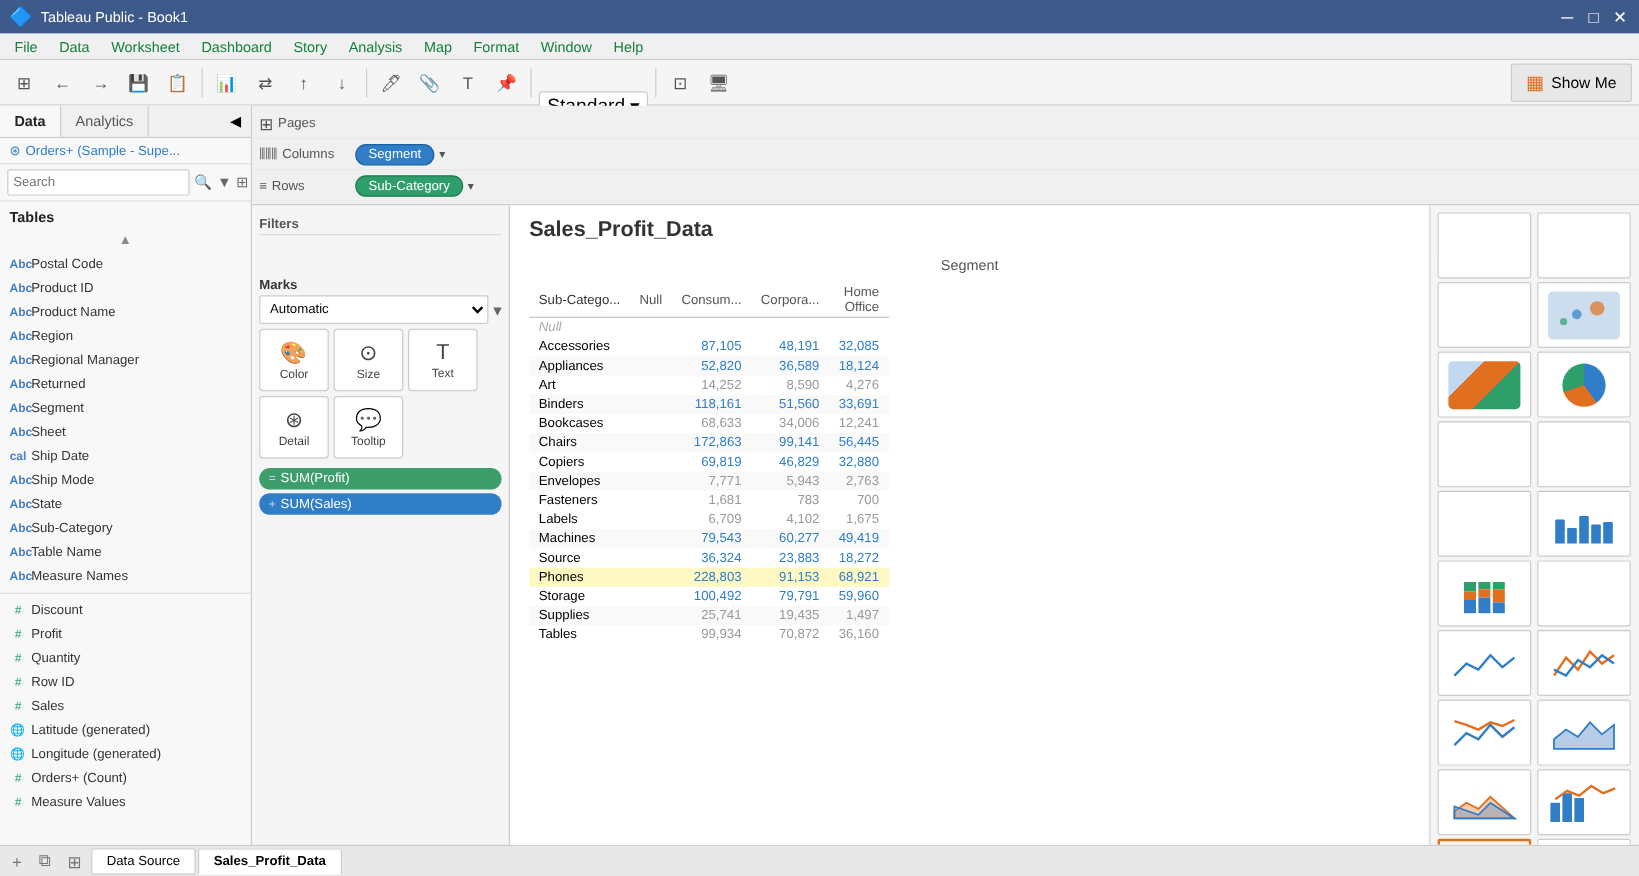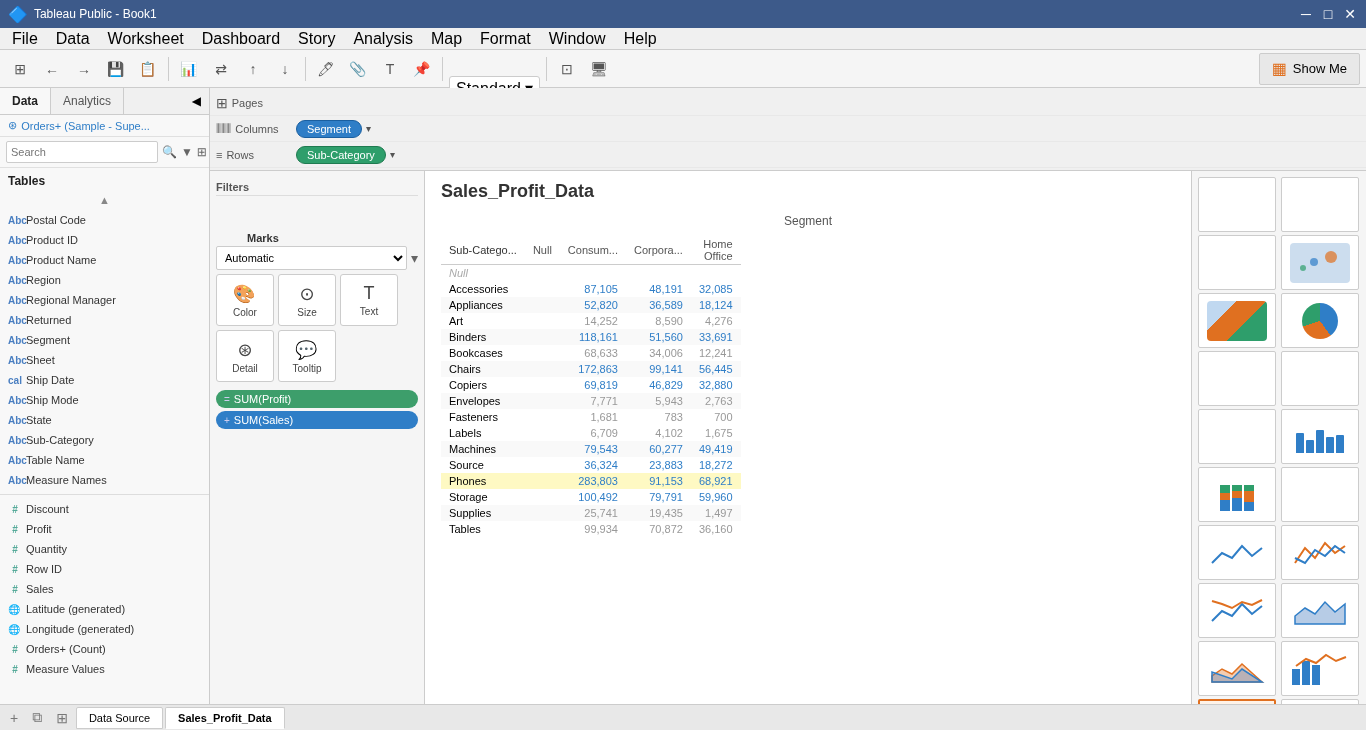--- a/index.html
+++ b/index.html
@@ -26,22 +26,22 @@
       height: 22px;
       display: flex;
       align-items: center;
       padding: 0 4px;
       border-bottom: 1px solid #ccc;
       gap: 2px;
     }
     .menu-item {
       padding: 2px 8px;
       cursor: pointer;
-      font-size: 16px;
-      color: #000000;
+      font-size: 12px;
+      color: #15803d;
     }
 
     
     .toolbar {
       background: #f5f5f5;
       height: 38px;
       display: flex;
       align-items: center;
       padding: 0 6px;
       border-bottom: 1px solid #ccc;
@@ -156,21 +156,21 @@
     .shelf-dropdown {
       margin-left: 4px; color: #555; font-size: 10px; cursor: pointer;
     }
 
     
     .middle-content {
       display: flex;
       flex: 1;
       overflow: hidden;
     }
-    .marks-header { font-size: 11px; color: #333; font-weight: bold; padding: 2px 0; margin-left: 31px; }
+    .marks-header { font-size: 11px; color: #333; font-weight: bold; padding: 2px 0; }
     .marks-type-row {
       display: flex; align-items: center; gap: 4px;
     }
     .marks-type-select {
       flex: 1; height: 24px; border: 1px solid #ccc; font-size: 11px;
       background: white; border-radius: 2px; padding: 0 4px;
     }
     .marks-buttons {
       display: flex; gap: 4px; flex-wrap: wrap; padding: 4px 0;
     }
@@ -649,21 +649,21 @@
                 <tr>
                   <td>Source</td>
                   <td></td>
                   <td style="color: rgb(47, 126, 199);">36,324</td>
                   <td style="color: rgb(47, 126, 199);">23,883</td>
                   <td style="color: rgb(47, 126, 199);">18,272</td>
                 </tr>
                 <tr style="background: #fef9c3;">
                   <td>Phones</td>
                   <td></td>
-                  <td style="color: rgb(47, 126, 199);">283,803</td>
+                  <td style="color: rgb(47, 126, 199);">228,803</td>
                   <td style="color: rgb(47, 126, 199);">91,153</td>
                   <td style="color: rgb(47, 126, 199);">68,921</td>
                 </tr>
                 <tr>
                   <td>Storage</td>
                   <td></td>
                   <td style="color: rgb(47, 126, 199);">100,492</td>
                   <td style="color: rgb(47, 126, 199);">79,791</td>
                   <td style="color: rgb(47, 126, 199);">59,960</td>
                 </tr>

